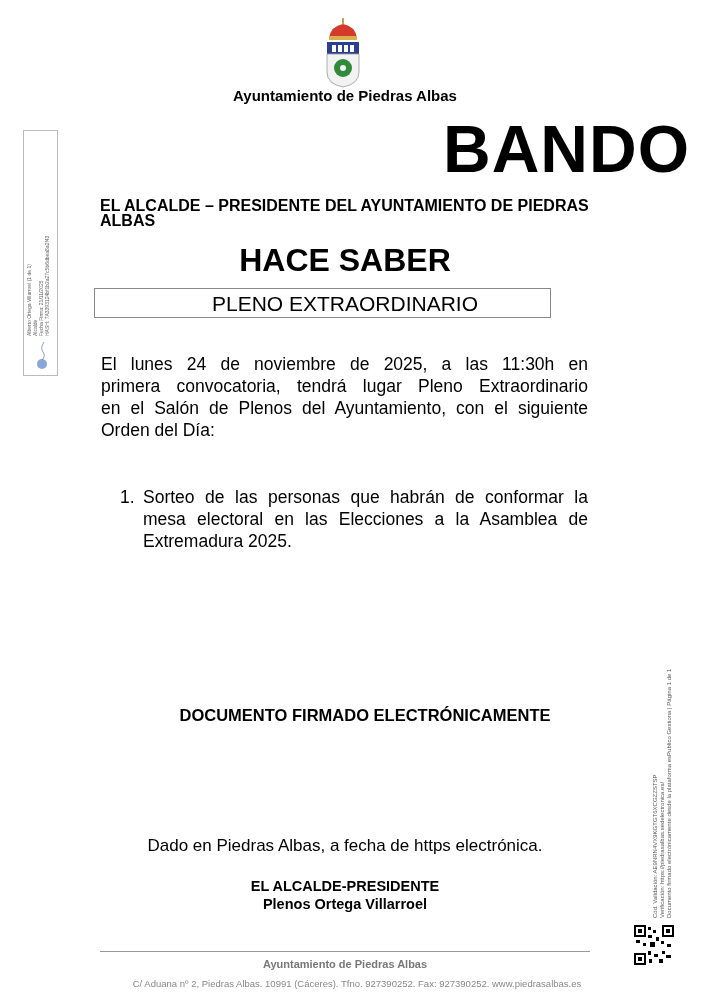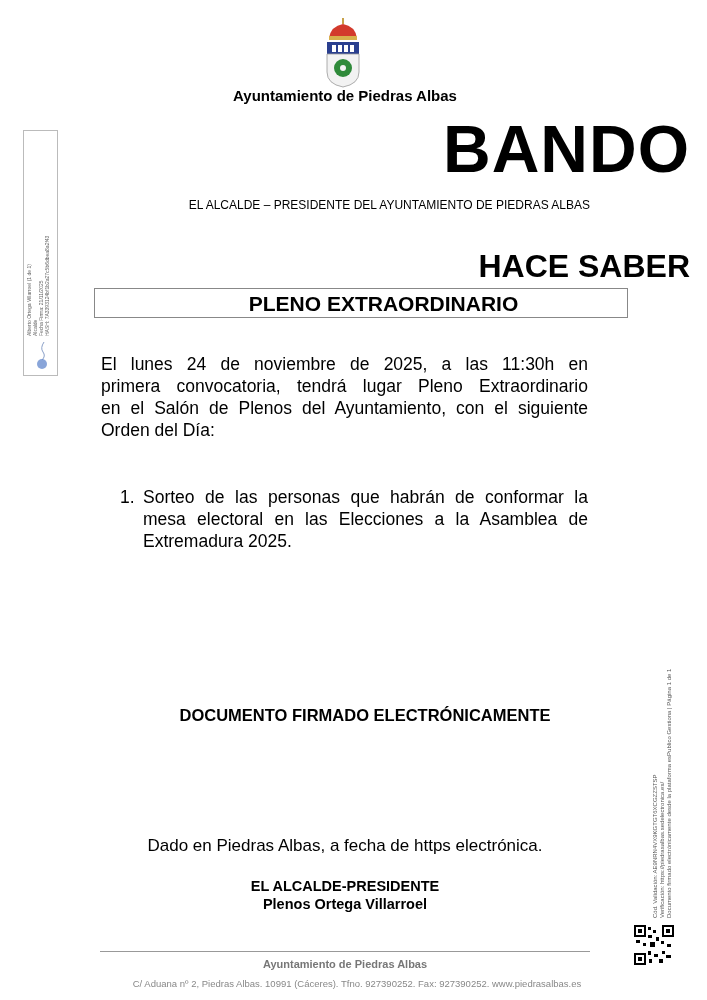--- a/index.html
+++ b/index.html
@@ -1,22 +1,22 @@
 <!DOCTYPE html>
 <html><head>
 <meta charset="utf-8">
 <style>
   html, body { margin:0; padding:0; background:#ffffff; }
   body { width:707px; height:1000px; position:relative; overflow:hidden; font-family:"Liberation Sans", "DejaVu Sans", sans-serif; color:#000; }
   .crest { position:absolute; left:323px; top:18px; width:40px; height:70px; }
   .org-name { position:absolute; left:0; width:690px; top:87px; text-align:center; font-weight:bold; font-size:15px; }
   .bando { position:absolute; left:0; width:690px; top:110px; text-align:right; font-weight:bold; font-size:66px; letter-spacing:1px; line-height:78px; }
-  .subtitle { position:absolute; left:100px; width:490px; top:198px; text-align:right; font-weight:normal; font-size:12px; line-height:15px; }
-  .hace-saber { position:absolute; left:0; width:690px; top:240px; text-align:right; font-weight:bold; font-size:32px; line-height:40px;margin-top:6px; }
-  .pleno-box { position:absolute; left:94px; top:288px; width:534px; height:30px; border:1px solid #888; box-sizing:border-box; text-align:center; font-weight:bold; font-size:21px; line-height:29px;padding-left:45px; }
+  .subtitle { position:absolute; left:100px; width:490px; top:198px; text-align:left; font-weight:bold; font-size:16px; line-height:15px; }
+  .hace-saber { position:absolute; left:0; width:690px; top:240px; text-align:center; font-weight:bold; font-size:32px; line-height:40px; }
+  .pleno-box { position:absolute; left:94px; top:288px; width:457px; height:30px; border:1px solid #888; box-sizing:border-box; text-align:center; font-weight:normal; font-size:21px; line-height:29px;padding-left:45px; }
   .body-para { position:absolute; left:101px; width:487px; top:353px; font-size:17.5px; line-height:22px; text-align:justify; }
   .body-para span.line { display:block; text-align:justify; text-align-last:justify; }
   .body-para span.line.last { text-align-last:left; }
   .agenda { position:absolute; left:120px; width:468px; top:486px; font-size:17.5px; line-height:22px; }
   .agenda .num { position:absolute; left:0; top:0; }
   .agenda .txt { margin-left:23px; }
   .agenda span.line { display:block; text-align:justify; text-align-last:justify; }
   .agenda span.line.last { text-align-last:left; }
   .signed { position:absolute; left:0; width:690px; top:706px; text-align:center; font-weight:bold; font-size:16.5px;padding-left:20px; }
   .dado { position:absolute; left:0; width:690px; top:836px; text-align:center; font-size:17px; }

